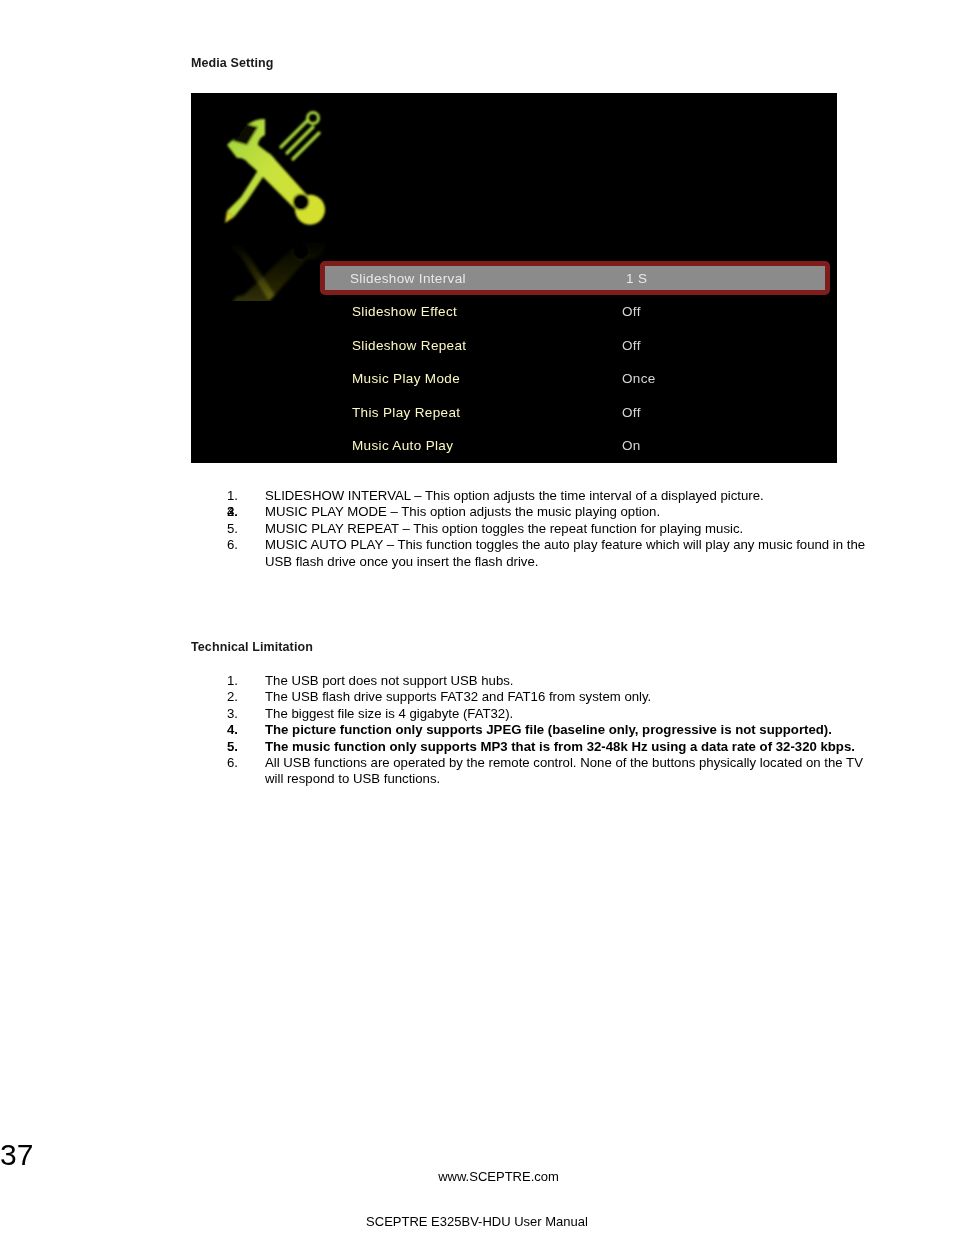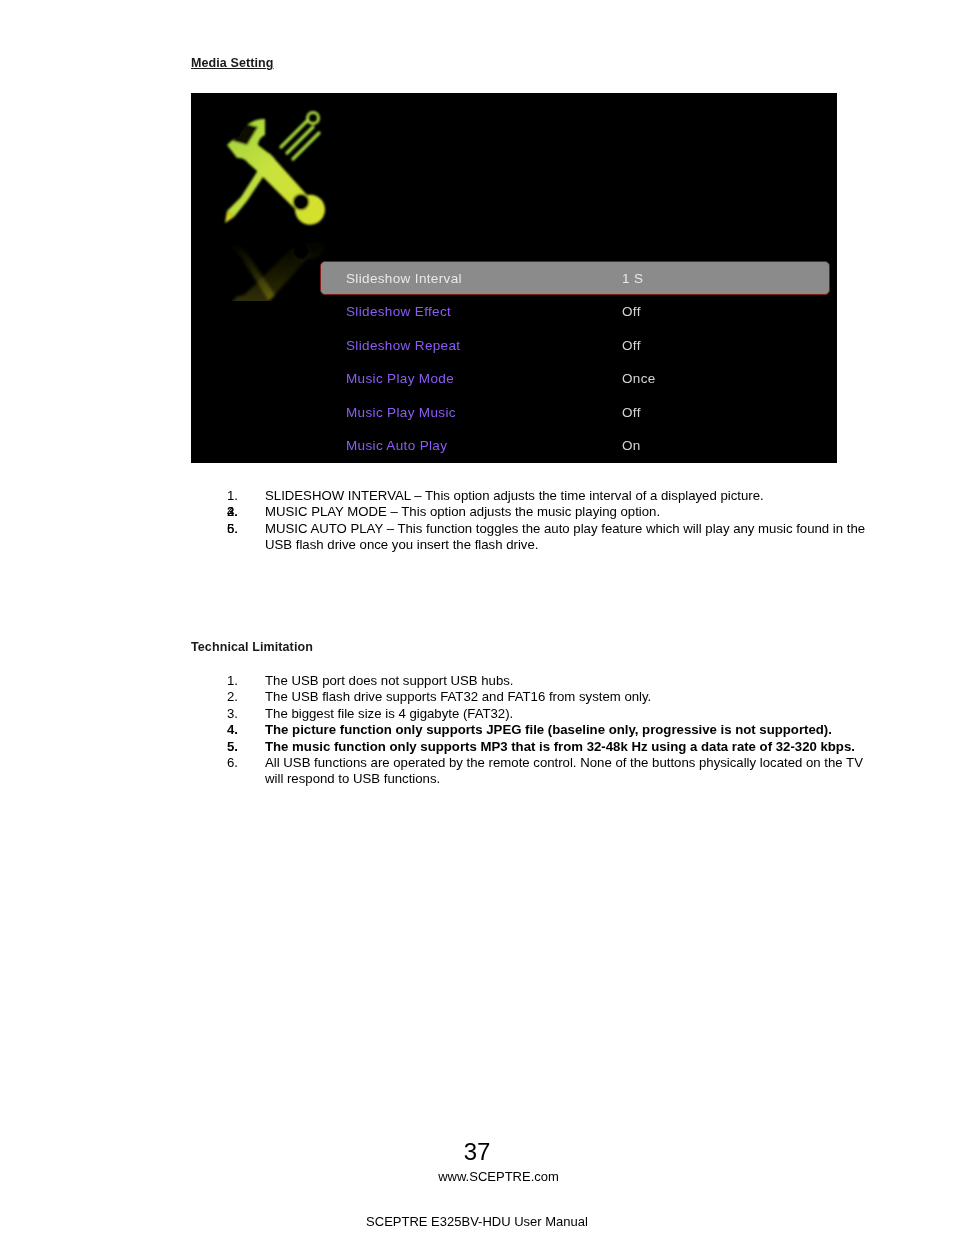--- a/index.html
+++ b/index.html
@@ -18,21 +18,21 @@
 
   
   .section-heading {
     position: absolute;
     font-size: 12.5px;
     font-weight: bold;
     letter-spacing: 0.1px;
     color: #1a1a1a;
     white-space: nowrap;
   }
-  #media-setting-heading { left: 191px; top: 56px; text-decoration: underline; }
+  #media-setting-heading { left: 191px; top: 56px; }
   #technical-limitation-heading { left: 191px; top: 640px; }
 
   
   .osd {
     position: absolute;
     left: 191px;
     top: 93px;
     width: 646px;
     height: 370px;
     background: #000000;
@@ -58,37 +58,37 @@
   }
   .osd-row {
     position: relative;
     height: 33.5px;
     display: flex;
     align-items: center;
     box-sizing: border-box;
   }
   .osd-row .osd-label {
     position: absolute;
-    left: 26px;
+    left: 32px;
     font-size: 13.5px;
-    color: #8b5cf6;
+    color: #fef9c3;
     letter-spacing: 0.35px;
     white-space: nowrap;
   }
   .osd-row .osd-value {
     position: absolute;
     left: 302px;
     font-size: 13.5px;
     color: #d5d5d5;
     letter-spacing: 0.35px;
     white-space: nowrap;
   }
   .osd-row.selected {
     background: #8b8b8b;
-    border: 1px solid #7f1d1d;
+    border: 5px solid #7f1d1d;
     border-radius: 5px;
     width: 510px;
     height: 34px;
   }
   .osd-row.selected .osd-label,
   .osd-row.selected .osd-value {
     color: #e9e9e9;
   }
   .osd-row.selected .osd-label { left: 25px; }
   .osd-row.selected .osd-value { left: 301px; }
@@ -117,22 +117,21 @@
     font-size: 13.2px;
   }
   .li.bold, .li.bold .num-text { font-weight: bold; }
 
   
   .page-number {
     position: absolute;
     left: 0;
     right: 0;
     top: 1138px;
-    text-align: center;
-    font-size: 24px;
+    font-size: 30px;
     color: #000;
   }
   .footer-line {
     position: absolute;
     left: 0;
     right: 0;
     text-align: center;
     font-size: 13px;
     color: #000;
   }
@@ -240,21 +239,21 @@
       <span class="osd-label">Slideshow Repeat</span>
       <span class="osd-value">Off</span>
     </div>
 
     <div class="osd-row">
       <span class="osd-label">Music Play Mode</span>
       <span class="osd-value">Once</span>
     </div>
 
     <div class="osd-row">
-      <span class="osd-label">Music Play Music</span>
+      <span class="osd-label">This Play Repeat</span>
       <span class="osd-value">Off</span>
     </div>
 
     <div class="osd-row">
       <span class="osd-label">Music Auto Play</span>
       <span class="osd-value">On</span>
     </div>
 
   </div>
 </div>
@@ -269,20 +268,21 @@
   </div>
   <div class="li">
     <span class="num">3.</span>
   </div>
   <div class="li">
     <span class="num">4.</span>
     <span>MUSIC PLAY MODE – This option adjusts the music playing option.</span>
   </div>
   <div class="li">
     <span class="num">5.</span>
+    <span>MUSIC PLAY REPEAT – This option toggles the repeat function for playing music.</span>
   </div>
   <div class="li">
     <span class="num">6.</span>
     <span>MUSIC AUTO PLAY – This function toggles the auto play feature which will play any music found in the USB flash drive once you insert the flash drive.</span>
   </div>
 </div>
 
 <div class="section-heading" id="technical-limitation-heading">Technical Limitation</div>
 
 <div class="num-list" id="tech-list">

